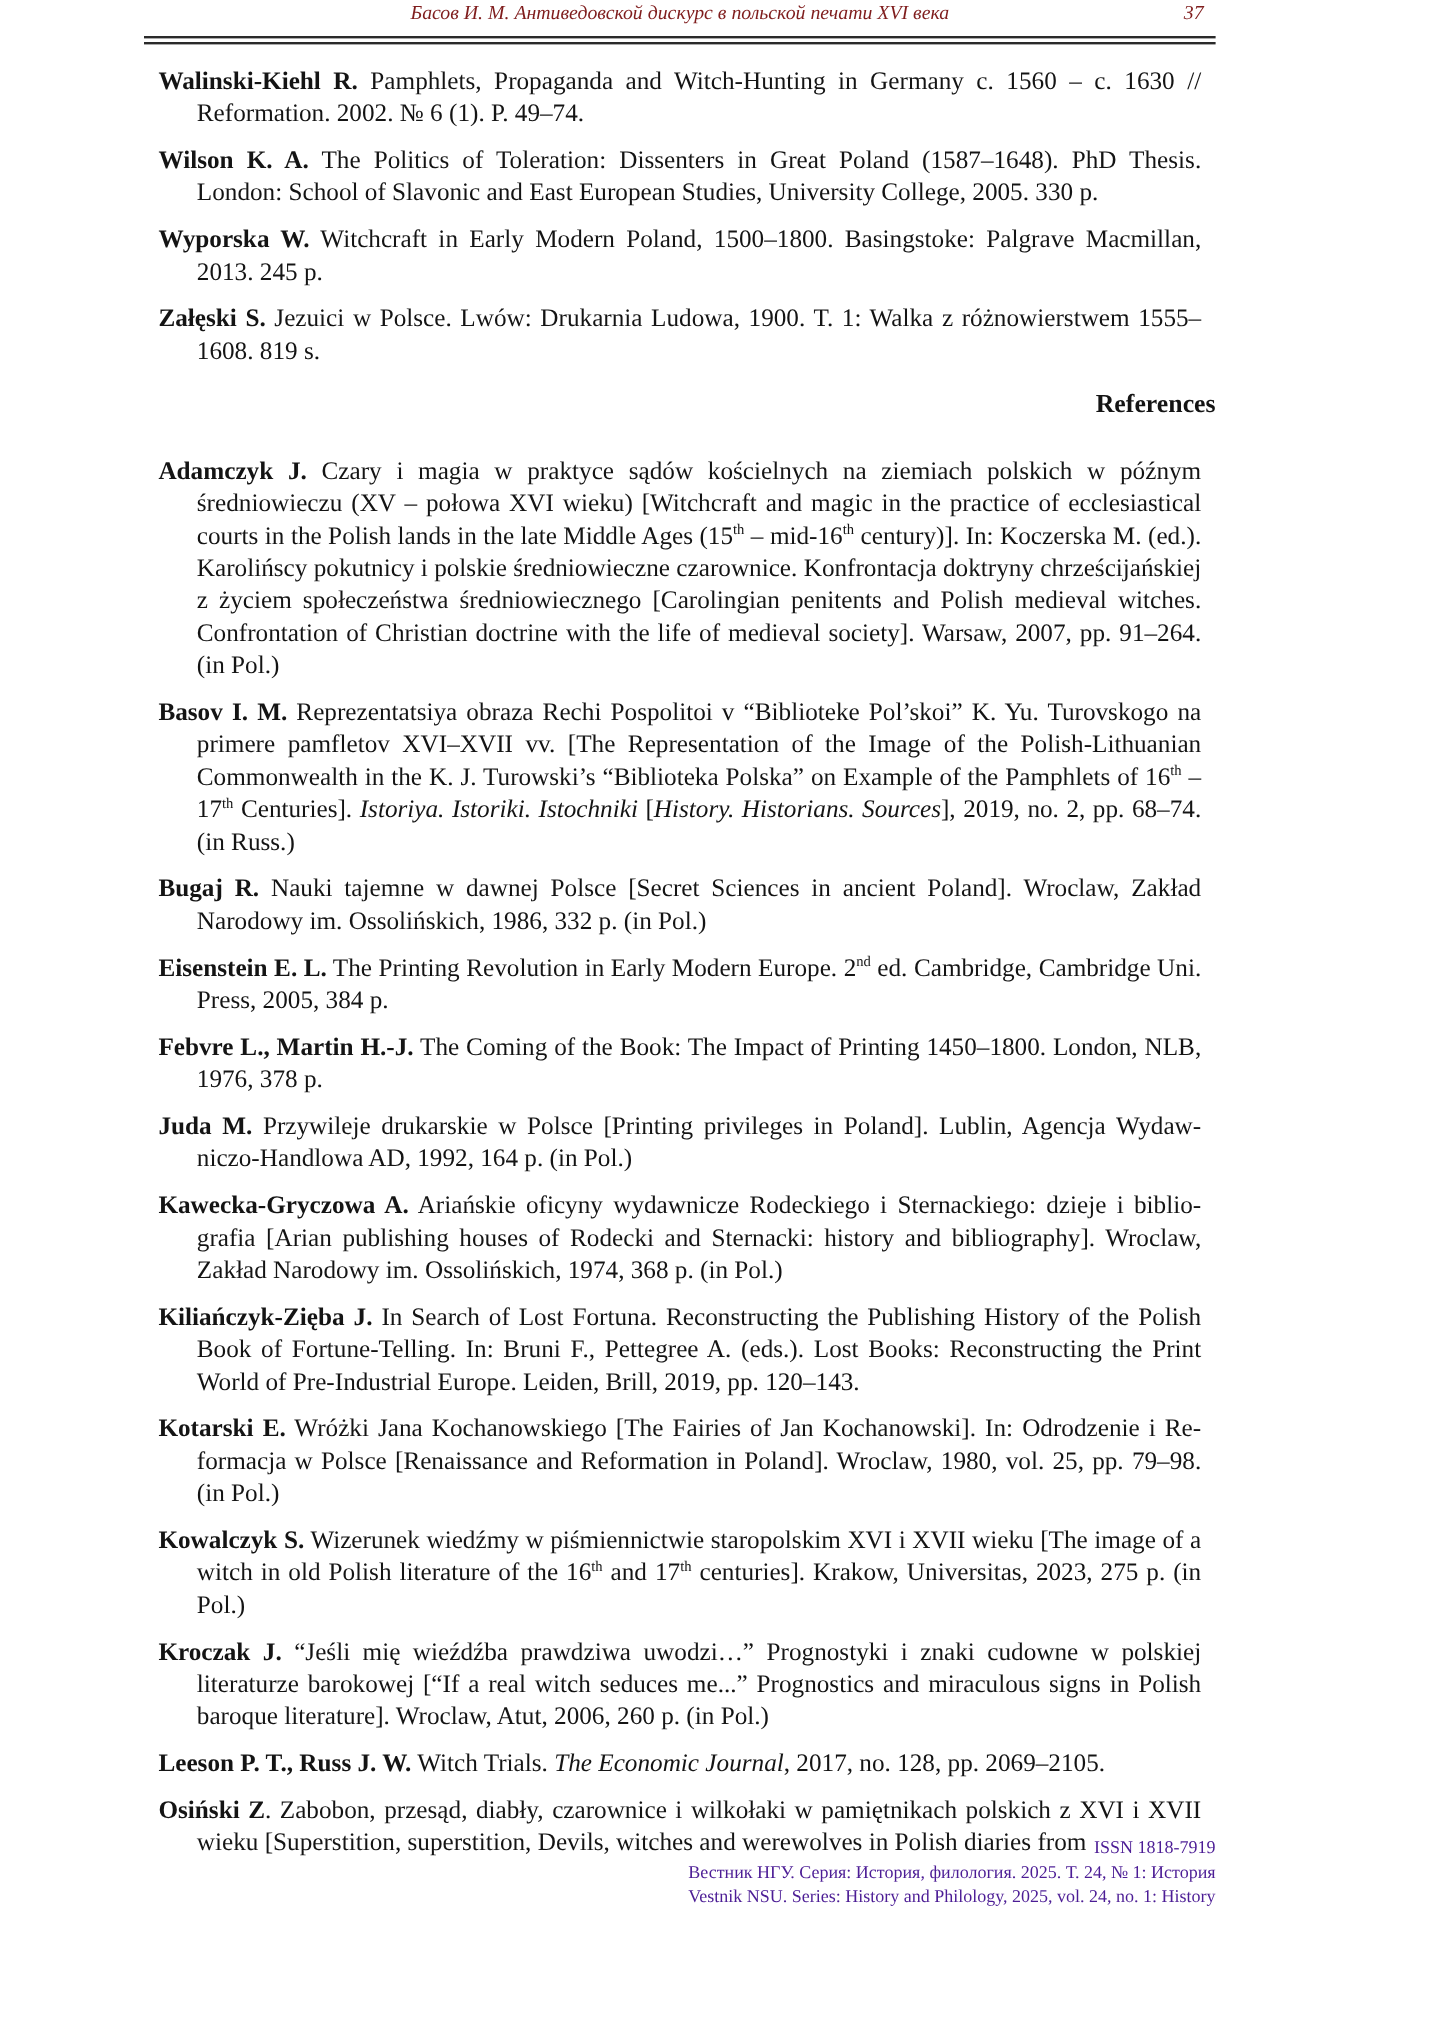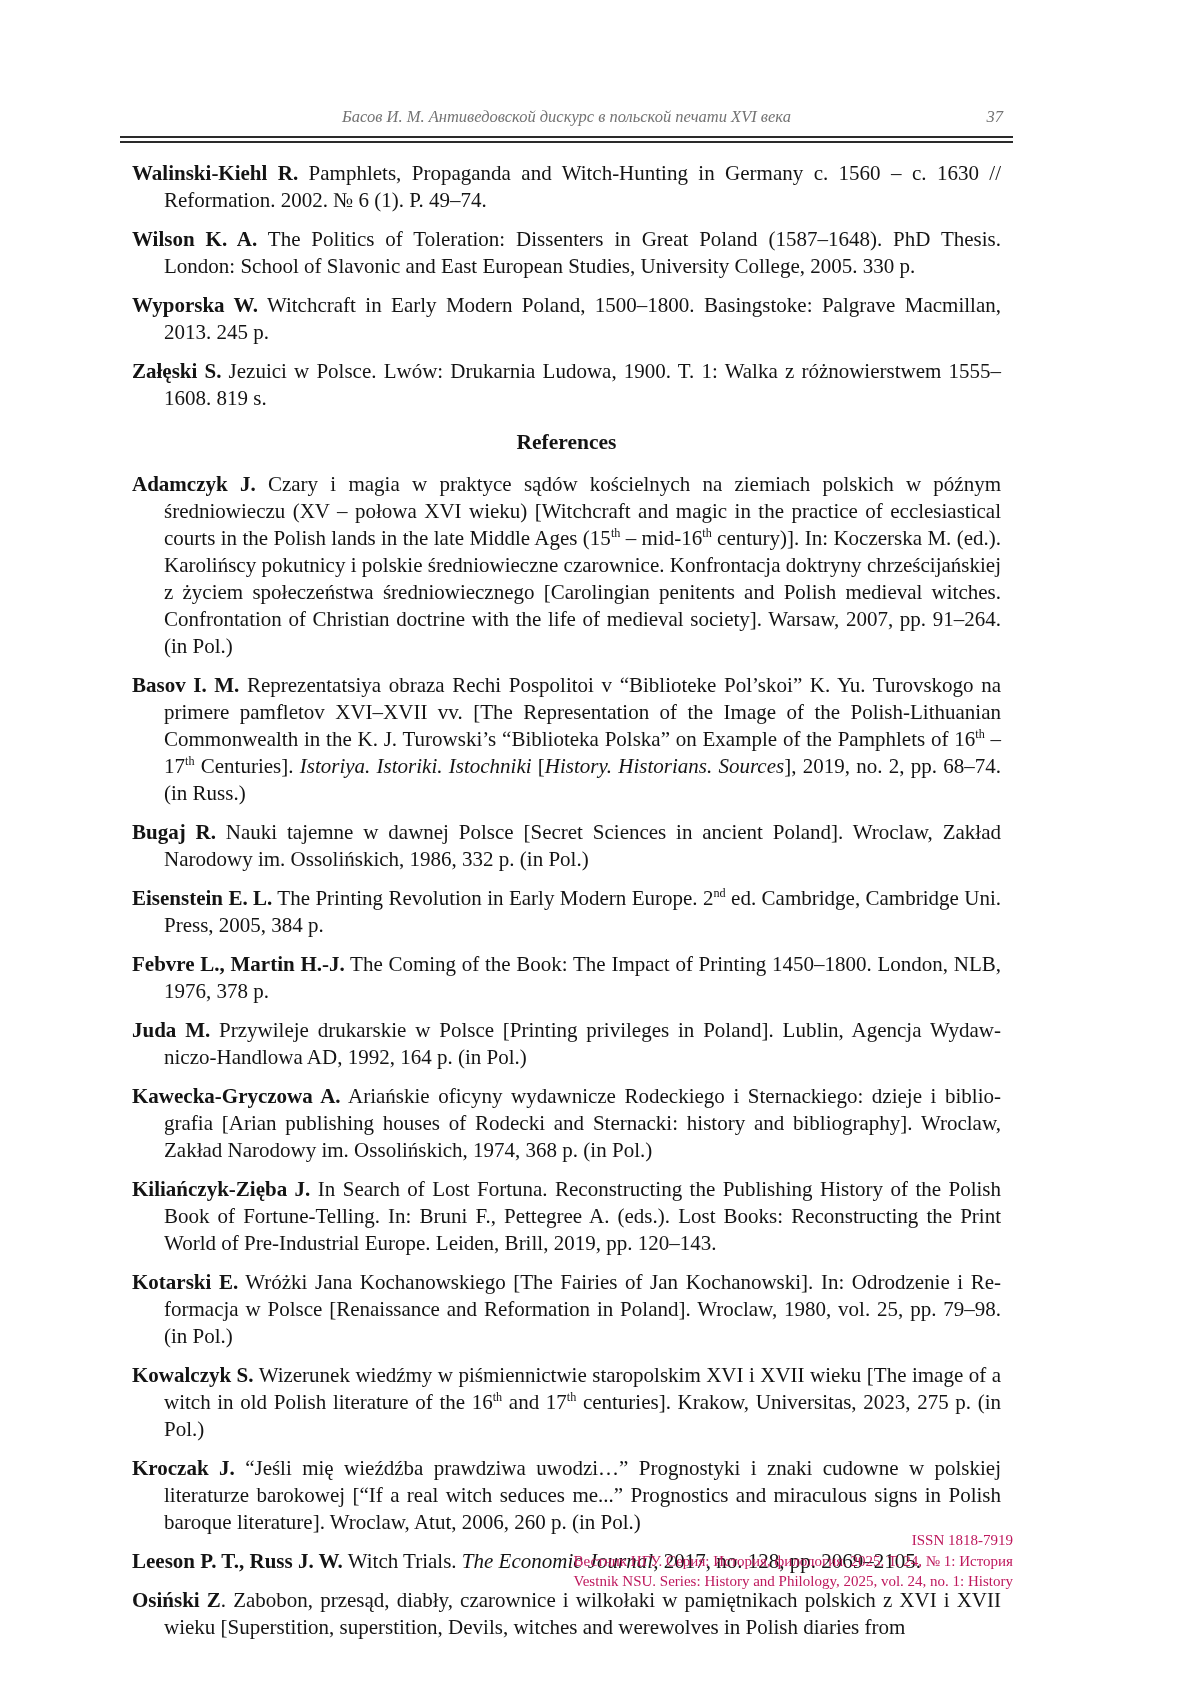--- a/index.html
+++ b/index.html
@@ -11,27 +11,26 @@
     position: relative;
     overflow: hidden;
   }
   .page {
     position: absolute;
     left: 120px;
     width: 893px;
     top: 0;
   }
   .running-header {
-    margin-top: 106px;
     position: relative;
     text-align: center;
     font-style: italic;
     font-size: 16.5px;
     line-height: 22px;
-    color: #737373;
+    color: #7f1d1d;
   }
   .page-number {
     position: absolute;
     right: 10px; top: 0;
   }
   .rule {
     margin-top: 8px;
     height: 3px;
     border-top: 2px solid #2a2a2a;
     border-bottom: 2px solid #2a2a2a;
@@ -47,34 +46,34 @@
     hyphens: manual;
   }
   .ref b { font-weight: 700; }
   .ref i { font-style: italic; }
   .ref sup {
     font-size: 0.58em;
     line-height: 0;
     vertical-align: super;
   }
   .refs-heading {
-    margin: 17px 0 15px 0;
+    margin: 17px 0 29px 0;
     font-size: 21.5px;
     line-height: 27px;
     font-weight: 700;
-    text-align: center;
+    text-align: right;
   }
   .footer {
     position: absolute;
     top: 1530px;
     right: 187px;
     text-align: right;
     font-size: 15px;
     line-height: 20.5px;
-    color: #be185d;
+    color: #4c1d95;
   }
 </style>
 </head>
 <body>
 
 <div class="page">
 
   <div class="running-header">
     <span>Басов И. М. Антиведовской дискурс в польской печати XVI века</span>
     <span class="page-number">37</span>

